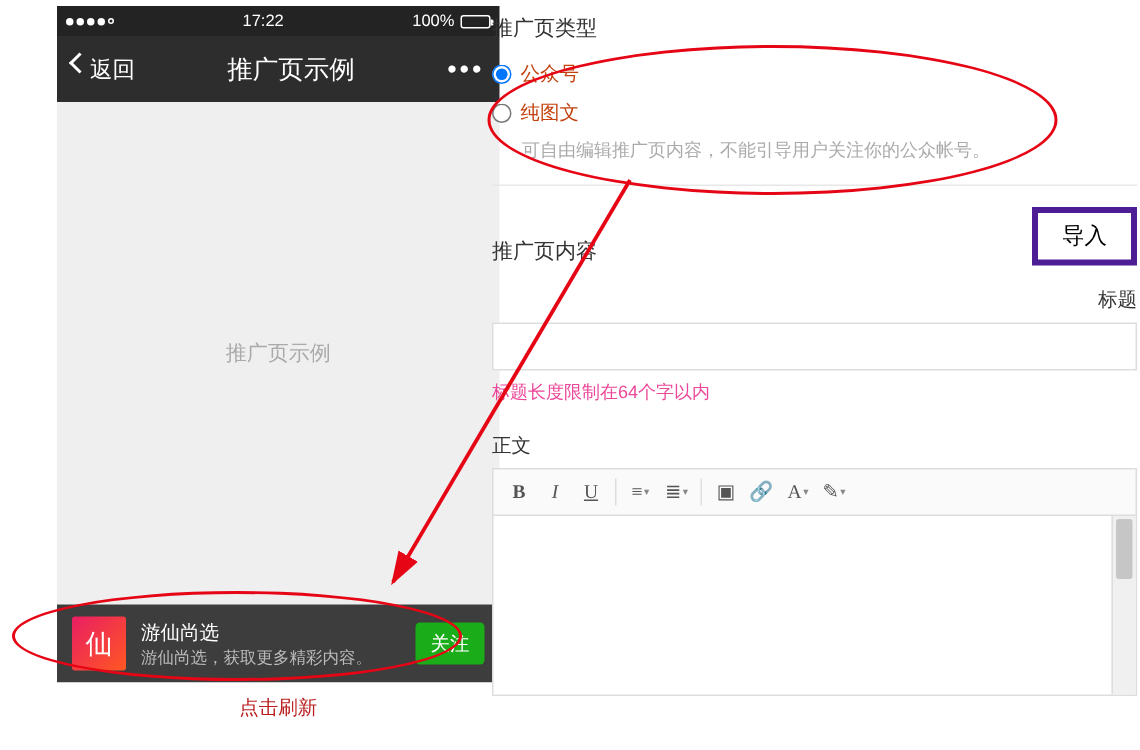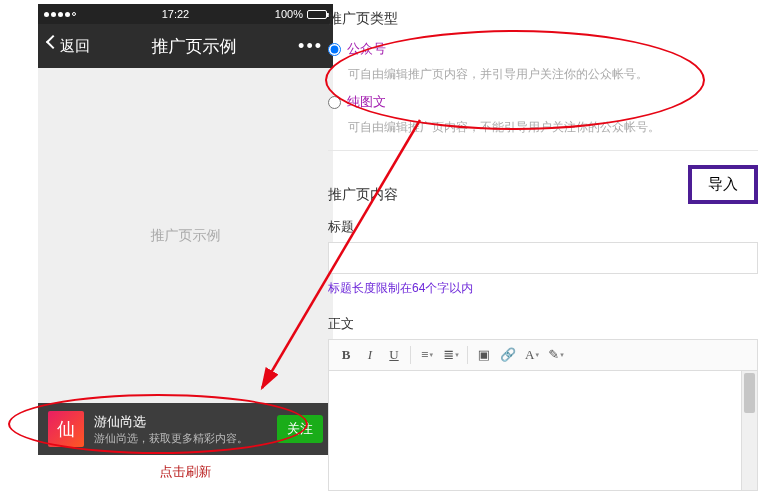--- a/index.html
+++ b/index.html
@@ -32,31 +32,31 @@
   .banner-btn { background: #1aad19; color: #fff; padding: 5px 10px; border-radius: 3px; font-size: 13px; border: none; }
   
   .phone-footer { text-align: center; padding: 8px; color: #b91c1c; font-size: 13px; background: #fff; }
   
   
   .panel { position: absolute; left: 328px; top: 10px; right: 2px; }
   .section-label { font-size: 14px; color: #333; margin-bottom: 12px; }
   .radio-group { margin-bottom: 6px; }
   .radio-item { display: flex; align-items: flex-start; gap: 6px; margin-bottom: 8px; }
   .radio-item input { margin-top: 3px; }
-  .radio-label { font-size: 13px; color: #a21caf; }
+  .radio-label { font-size: 13px; color: #c2410c; }
   .radio-desc { font-size: 12px; color: #aaa; margin-left: 20px; margin-top: 2px; margin-bottom: 10px; }
   
   .divider { border: none; border-top: 1px solid #e7e7e7; margin: 14px 0; }
   
   .content-head { display: flex; justify-content: space-between; align-items: flex-end; margin-bottom: 14px; }
   .import-btn { background: #fff; border: 4px solid #4c1d95; padding: 6px 16px; font-size: 15px; cursor: pointer; }
   
-  .field-label { font-size: 13px; margin-bottom: 6px; }
+  .field-label { font-size: 13px; margin-bottom: 6px; text-align: right; }
   .text-input { width: 100%; border: 1px solid #ddd; height: 32px; padding: 4px 8px; font-size: 13px; }
-  .hint { font-size: 12px; color: #6d28d9; margin-top: 6px; }
+  .hint { font-size: 12px; color: #ec4899; margin-top: 6px; }
   
   .editor-label { font-size: 13px; margin-top: 18px; margin-bottom: 6px; }
   .editor-toolbar { border: 1px solid #ddd; background: #fafafa; height: 32px; display: flex; align-items: center; padding: 0 6px; gap: 2px; }
   .tb-btn { width: 22px; height: 22px; display: flex; align-items: center; justify-content: center; font-size: 13px; color: #555; cursor: pointer; font-family: "Times New Roman", serif; }
   .tb-sep { width: 1px; height: 18px; background: #ddd; margin: 0 3px; }
   .tb-btn .drop { font-size: 7px; margin-left: 1px; color: #888; }
   .editor-body { border: 1px solid #ddd; border-top: none; height: 120px; background: #fff; position: relative; }
   .editor-scroll { position: absolute; right: 0; top: 0; bottom: 0; width: 16px; background: #f0f0f0; border-left: 1px solid #ddd; }
   .scroll-thumb { position: absolute; left: 2px; right: 2px; top: 2px; height: 40px; background: #c6c6c6; border-radius: 2px; }
   
@@ -108,21 +108,20 @@
 </div>
 
 <div class="panel">
   <div class="section-label">推广页类型</div>
   
   <div class="radio-group">
     <div class="radio-item">
       <input type="radio" name="ptype" checked="" style="">
       <span class="radio-label">公众号</span>
     </div>
-    <div class="radio-desc">可自由编辑推广页内容，并引导用户关注你的公众帐号。</div>
 
     <div class="radio-item">
       <input type="radio" name="ptype" style="">
       <span class="radio-label">纯图文</span>
     </div>
     <div class="radio-desc">可自由编辑推广页内容，不能引导用户关注你的公众帐号。</div>
   </div>
   
   <hr class="divider">
   

